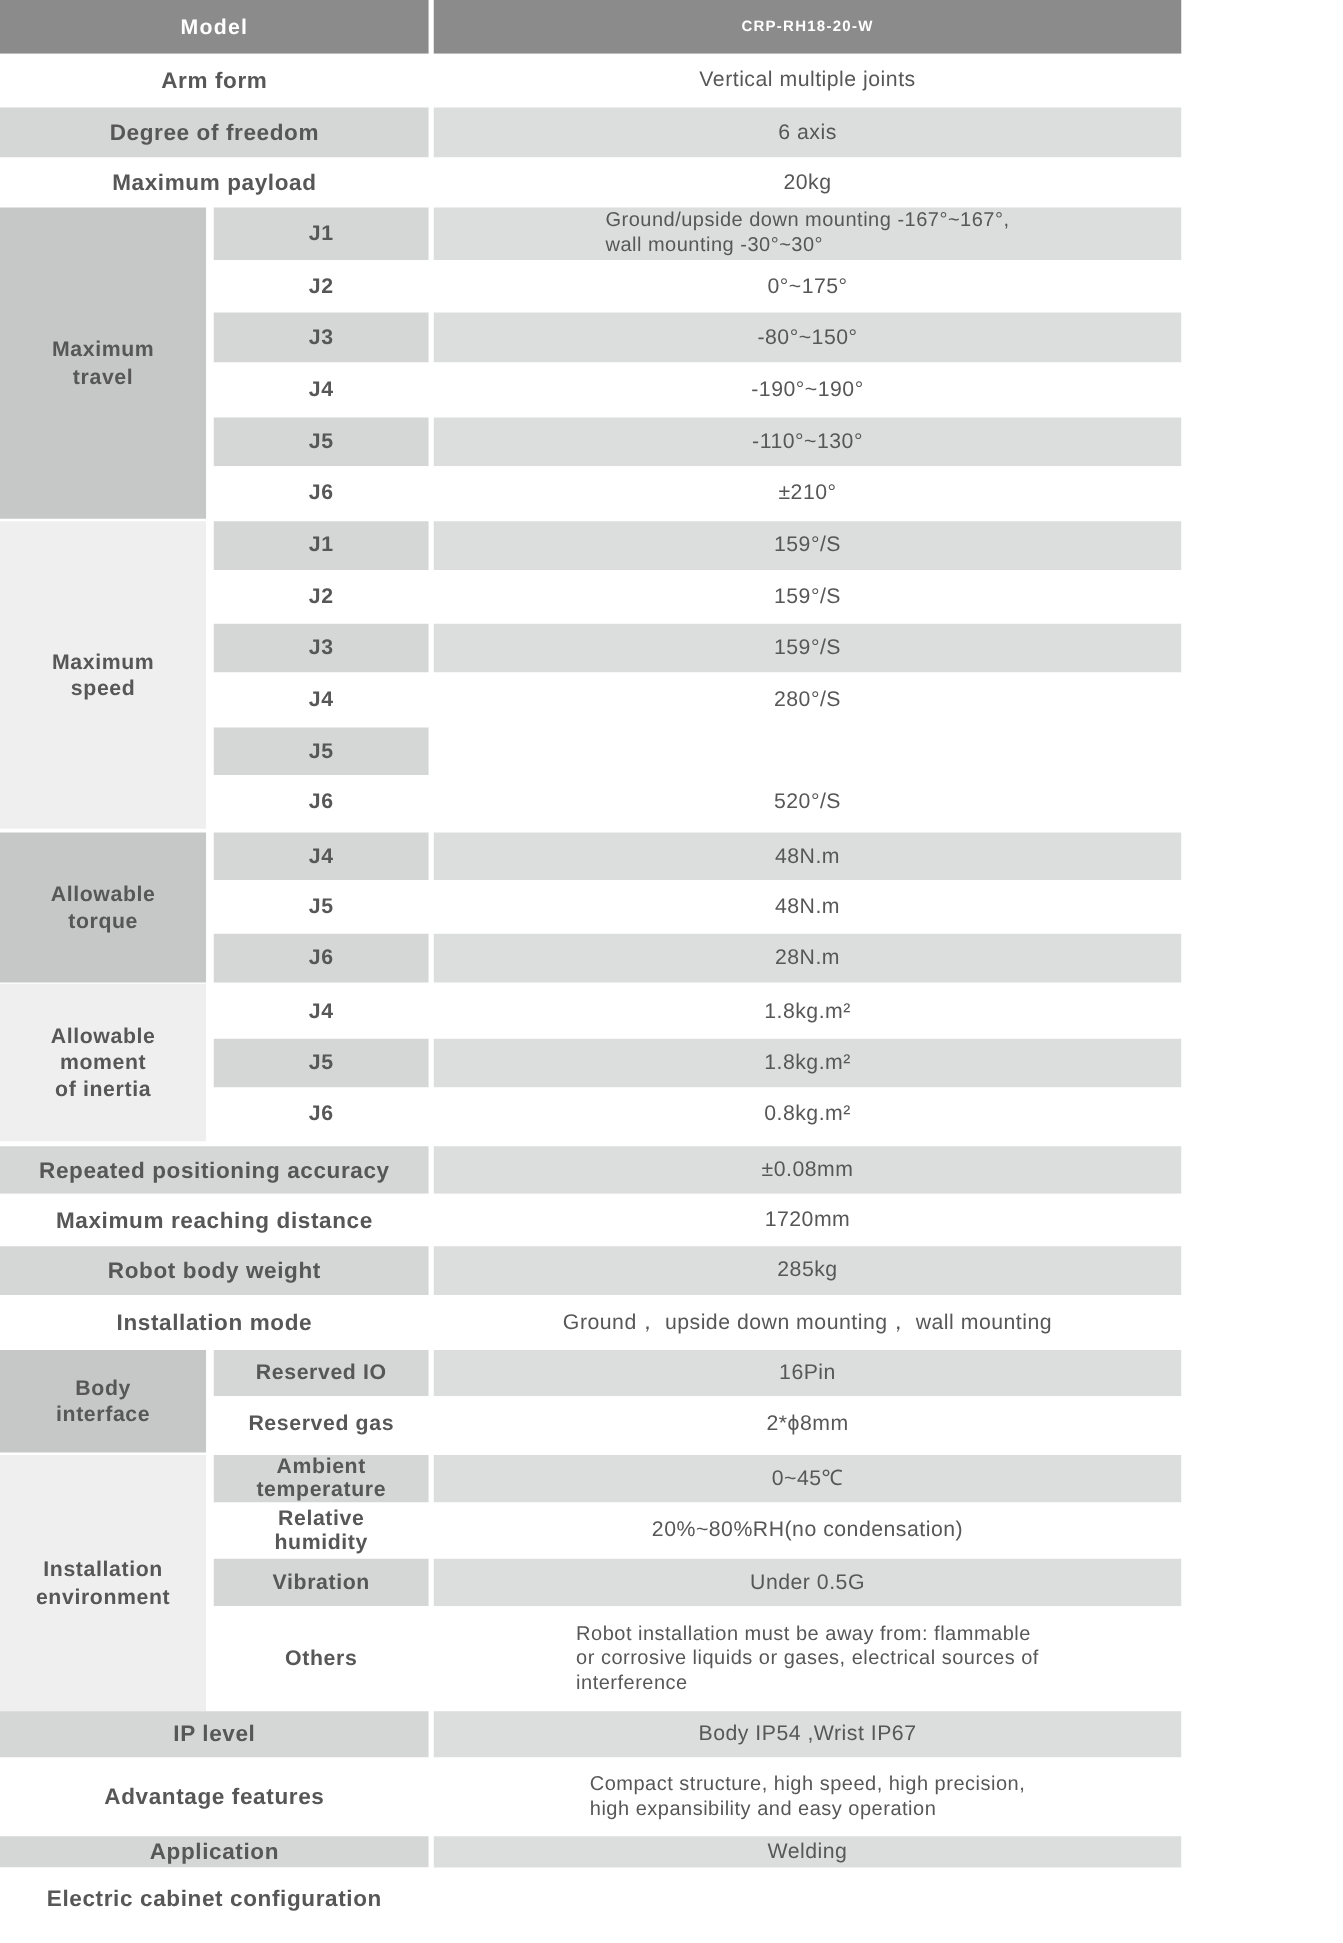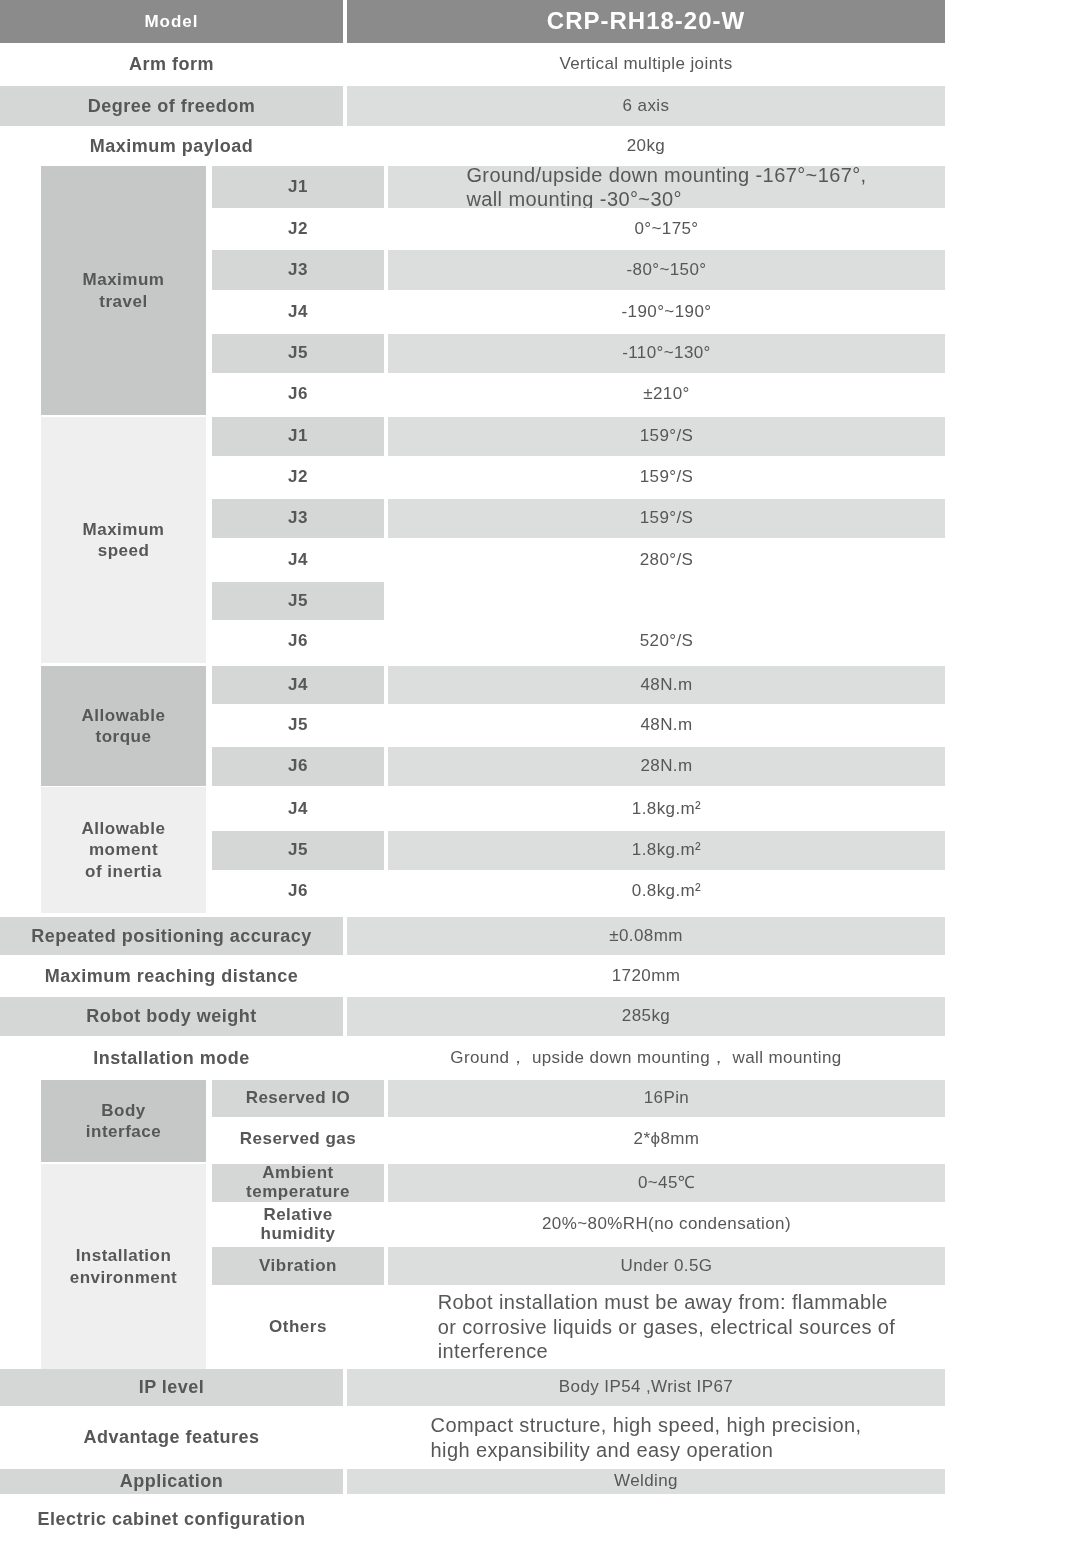--- a/index.html
+++ b/index.html
@@ -15,34 +15,34 @@
   .lbl{
     width:343px;display:flex;align-items:center;justify-content:center;
     font-weight:700;font-size:18px;letter-spacing:0.5px;text-align:center;
     white-space:pre-line;line-height:1.15;
   }
   .vgap{width:4px;background:#ffffff;}
   .val{
     flex:1;display:flex;align-items:center;justify-content:center;
     font-size:17px;letter-spacing:0.4px;line-height:1.2;text-align:center;
   }
-  .ml{display:inline-block;text-align:left;white-space:pre-line;font-size:20px;line-height:1.22;}
+  .ml{display:inline-block;text-align:left;white-space:pre-line;font-size:16px;line-height:1.22;}
   
   .hdr .lbl,.hdr .val{background:#8b8b8b;color:#ffffff;}
   .hdr .lbl{font-size:17px;letter-spacing:1px;}
-  .hdr .val{font-weight:700;font-size:24px;letter-spacing:1px;}
+  .hdr .val{font-weight:700;font-size:12px;letter-spacing:1px;}
   .gray .lbl{background:#d5d6d6;}
   .gray .val{background:#dcdddd;}
   .white .lbl,.white .val{background:#ffffff;}
   
   .group{display:flex;width:945px;}
   .glabel{
     width:165px;display:flex;align-items:center;justify-content:center;
     font-weight:700;font-size:17px;letter-spacing:0.5px;text-align:center;
-    white-space:pre-line;line-height:1.25;margin-left:41px;
+    white-space:pre-line;line-height:1.25;
   }
   .glabel.dark{background:#c6c7c7;}
   .glabel.light{background:#efefef;}
   .ggap{width:6px;background:#ffffff;}
   .grows{flex:1;display:flex;flex-direction:column;}
   .srow{display:flex;}
   .scell{
     width:172px;display:flex;align-items:center;justify-content:center;
     font-weight:700;font-size:17px;letter-spacing:0.5px;text-align:center;
     white-space:pre-line;line-height:1.1;

